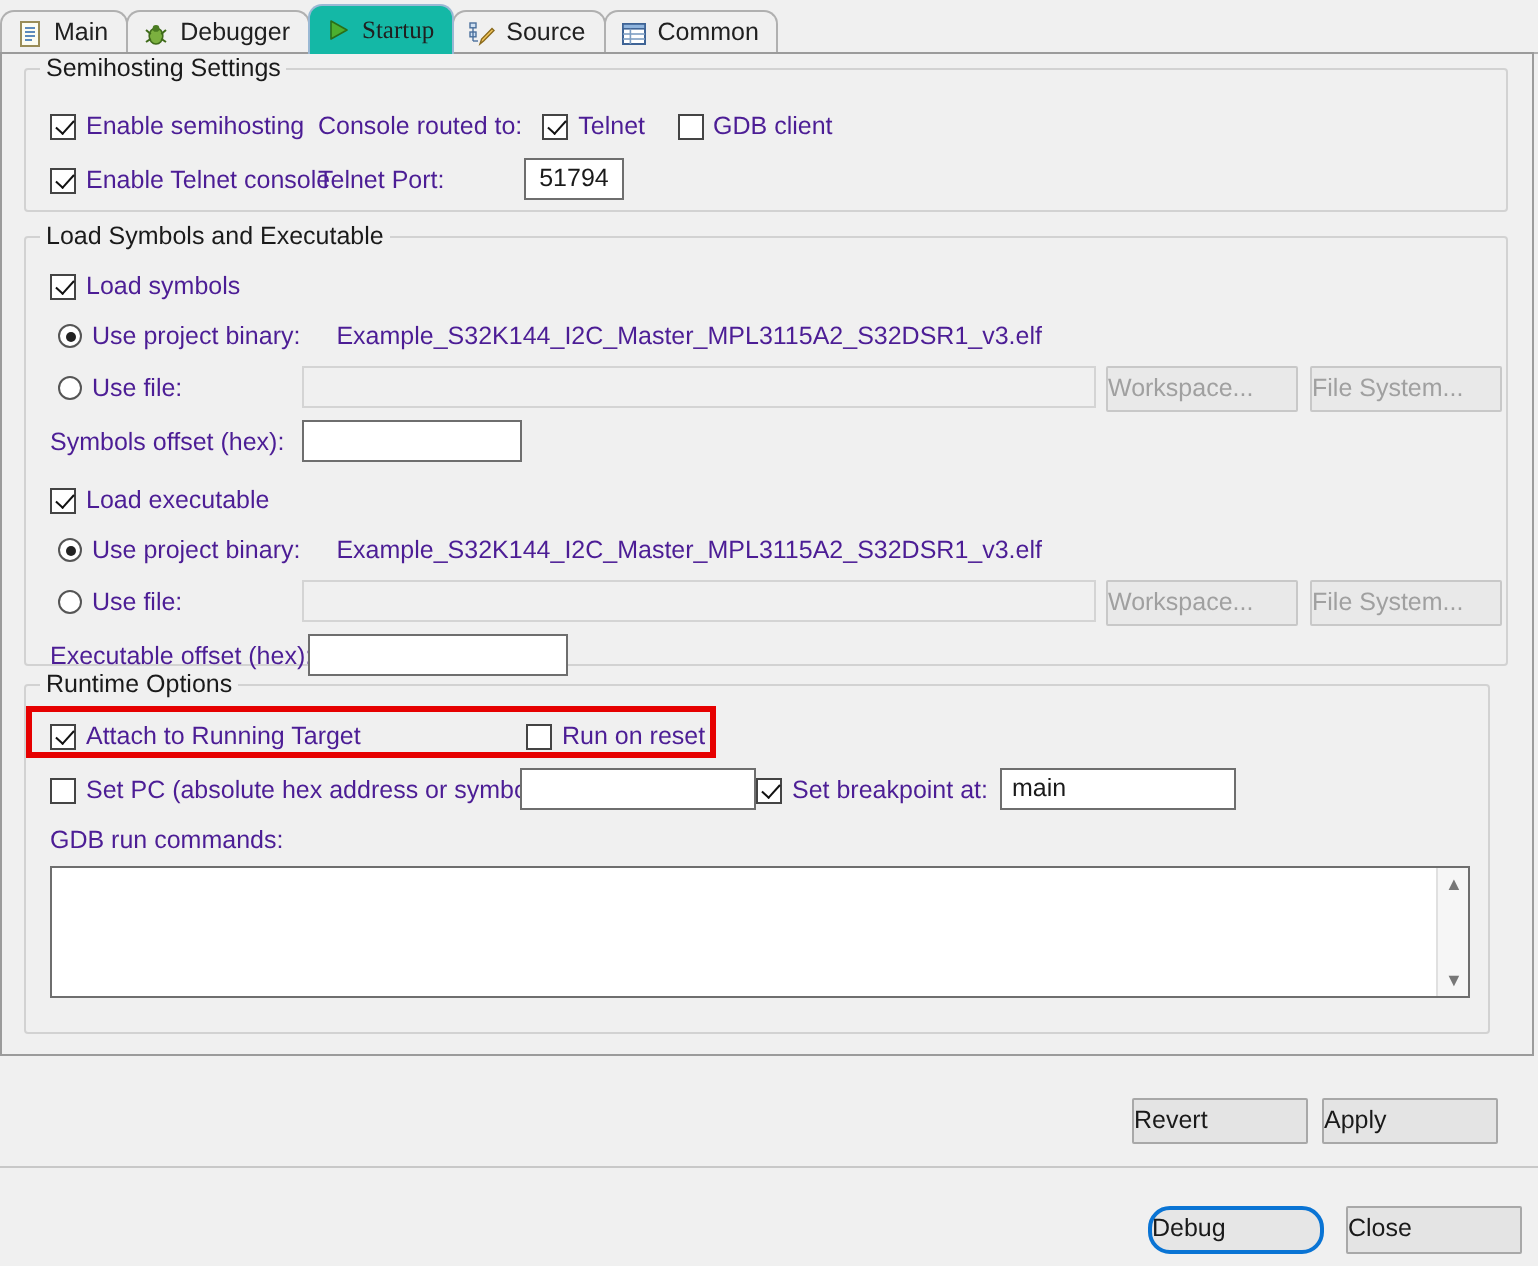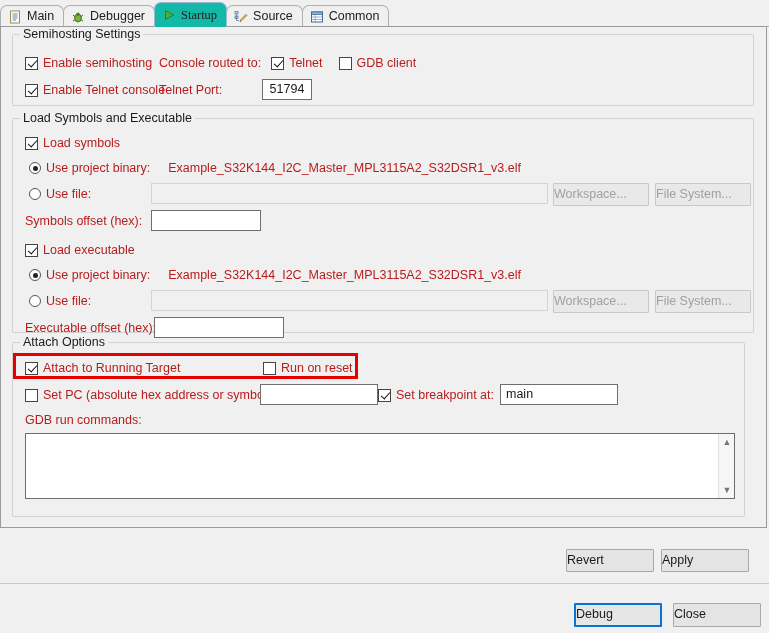--- a/index.html
+++ b/index.html
@@ -129,21 +129,21 @@
   }
   .rb.checked::after {
     content: "";
     position: absolute;
     left: 2.5px; top: 2.5px;
     width: 5px; height: 5px;
     border-radius: 50%;
     background: #222;
   }
 
-  .lbl { font-size: 12.5px; color: #b91c1c; }
+  .lbl { font-size: 12.5px; color: #4c1d95; }
 
   .tf {
     box-sizing: border-box;
     border: 1px solid #6e6e6e;
     background: #ffffff;
     height: 21px;
     font-family: "Liberation Sans", sans-serif;
     font-size: 12.5px;
     color: #1a1a1a;
     padding: 0 5px;
@@ -369,21 +369,21 @@
     <div class="btn disabled" style="left:540px; top:171px; width:96px;">Workspace...</div>
     <div class="btn disabled" style="left:642px; top:171px; width:96px;">File System...</div>
 
     <div class="row" style="left:12px; top:202px;">
       <span class="lbl">Executable offset (hex):</span>
     </div>
     <div class="tf" style="left:141px; top:198px; width:130px;"></div>
   </div>
 
   <div class="group" style="left:11px; top:315px; width:733px; height:175px;">
-    <div class="group-title">Attach Options</div>
+    <div class="group-title">Runtime Options</div>
 
     <div class="row" style="left:12px; top:18px;">
       <span class="cb checked"></span>
       <span class="lbl">Attach to Running Target</span>
     </div>
 
     <div class="row" style="left:250px; top:18px;">
       <span class="cb"></span>
       <span class="lbl">Run on reset</span>
     </div>
@@ -412,14 +412,14 @@
     </div>
   </div>
 
   <div class="btn" style="left:565px; top:522px; width:88px;">Revert</div>
   <div class="btn" style="left:660px; top:522px; width:88px;">Apply</div>
 </div>
 
 <div class="annot" style="left:13px; top:353px; width:345px; height:26px;"></div>
 
 <div class="hr" style="top:583px;"></div>
-<div class="btn default" style="left:574px; top:603px; width:88px; height:24px;">Debug</div>
+<div class="btn default" style="left:574px; top:603px; width:88px; height:24px;border-radius:11px;">Debug</div>
 <div class="btn" style="left:673px; top:603px; width:88px; height:24px;">Close</div>
 
 </body></html>

